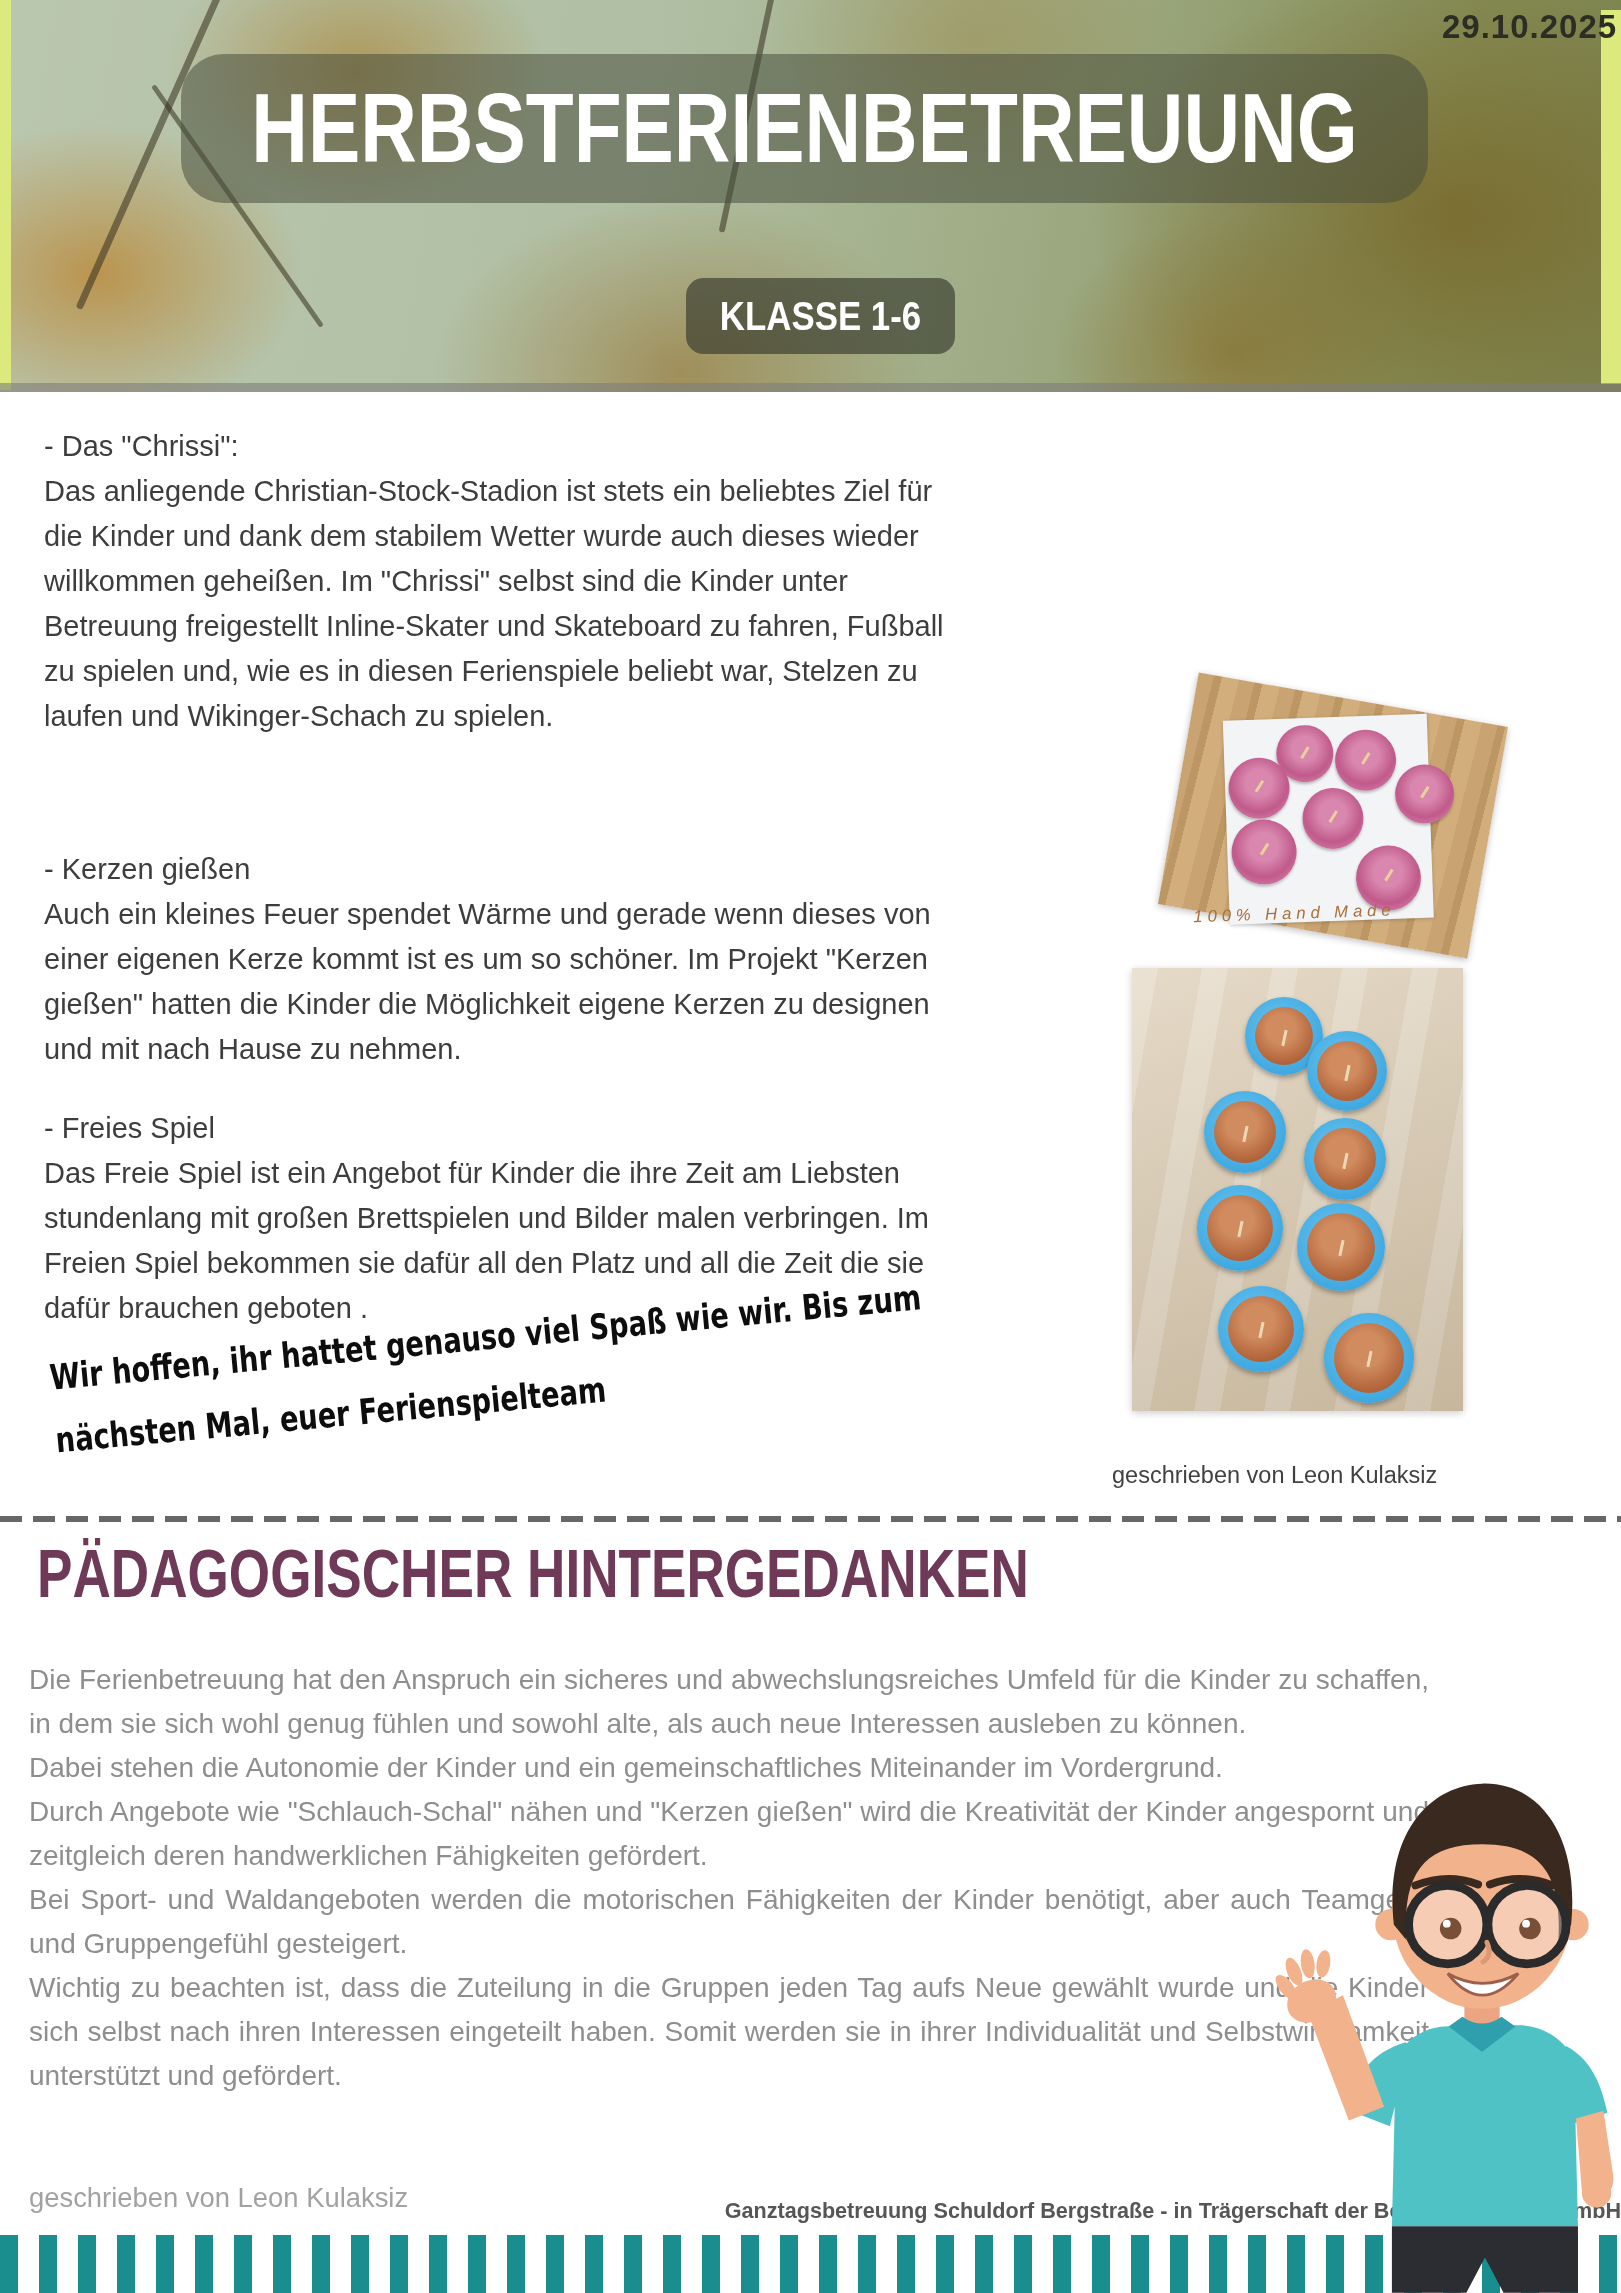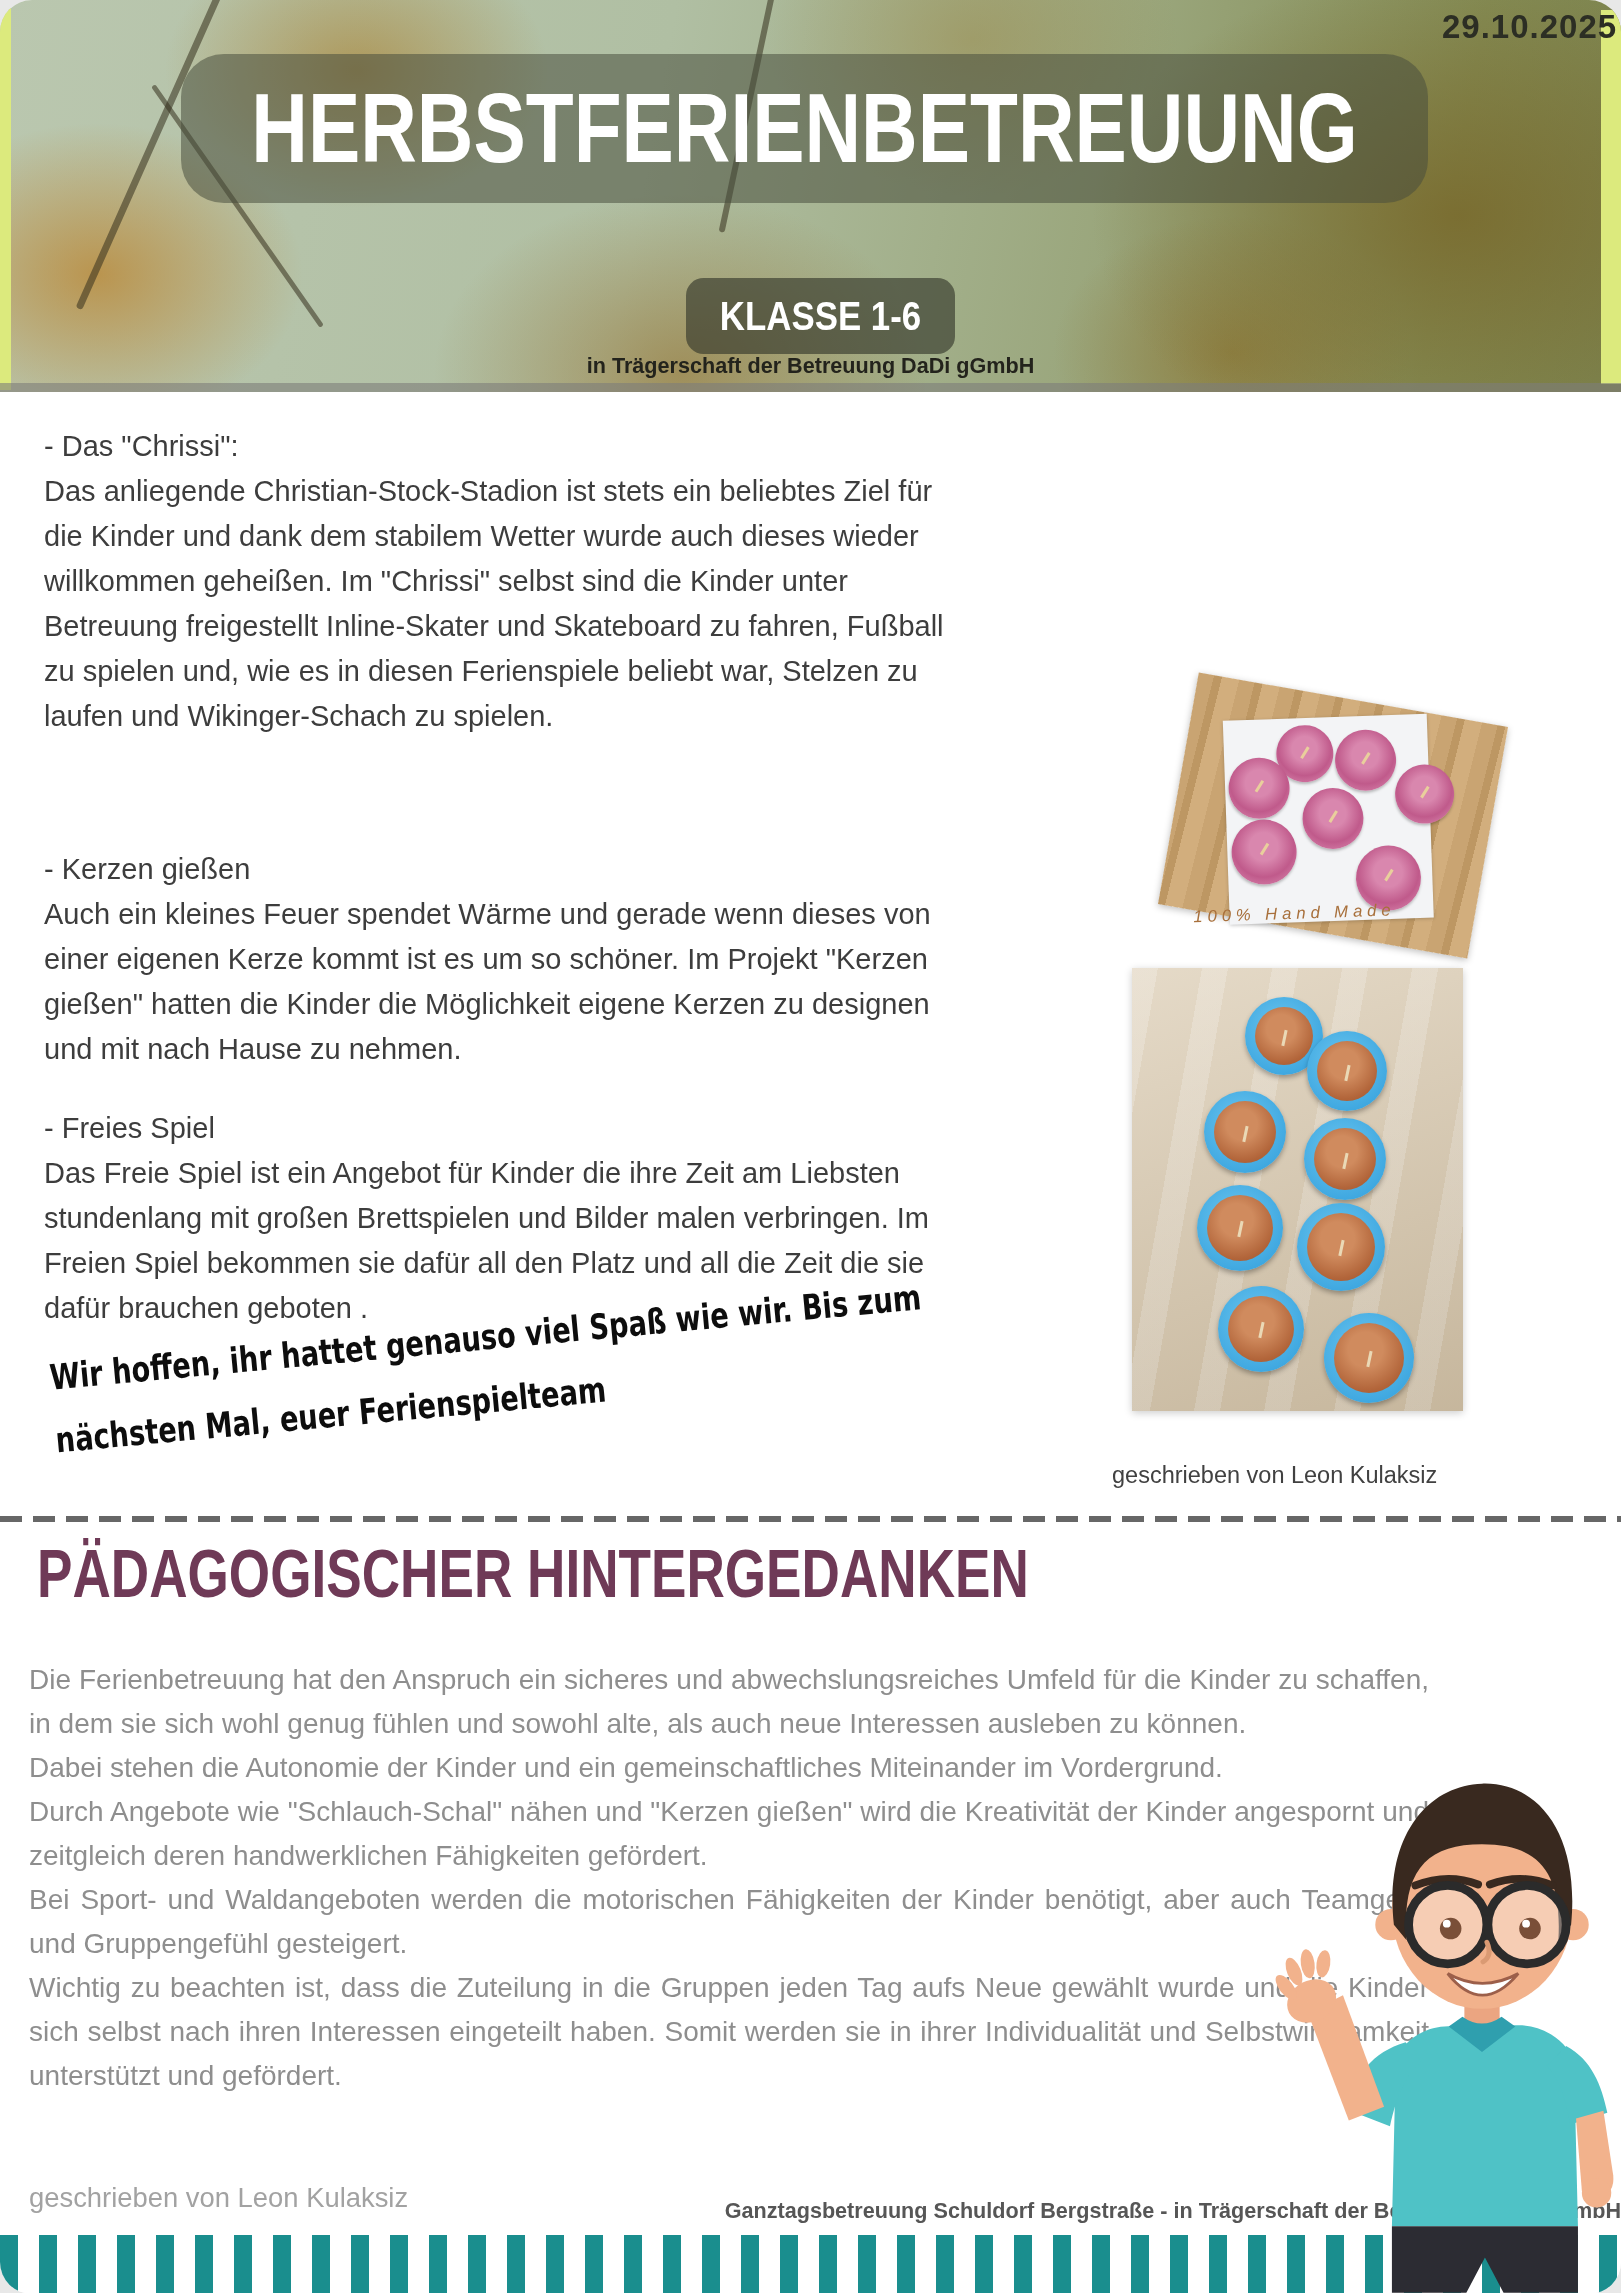--- a/index.html
+++ b/index.html
@@ -1,17 +1,17 @@
 <!DOCTYPE html>
 <html><head>
 <meta charset="utf-8">
 <style>
   html,body{margin:0;padding:0;background:#e8e8e8;}
   .page{position:relative;width:1621px;height:2294px;background:#ffffff;overflow:hidden;
-        font-family:"Liberation Sans",sans-serif;margin:0 auto;border-radius:32px;}
+        font-family:"Liberation Sans",sans-serif;margin:0 auto;}
 
   
   .header{position:absolute;left:0;top:0;width:1621px;height:392px;overflow:hidden;
     background:
       radial-gradient(ellipse 294px 216px at 6% 70%, rgba(187,132,47,.75), transparent 70%),
       radial-gradient(ellipse 274px 196px at 22% 18%, rgba(168,118,28,.55), transparent 70%),
       radial-gradient(ellipse 353px 255px at 42% 95%, rgba(150,113,46,.6), transparent 70%),
       radial-gradient(ellipse 294px 225px at 60% 10%, rgba(156,138,74,.5), transparent 70%),
       radial-gradient(ellipse 490px 333px at 90% 55%, rgba(120,102,40,.78), transparent 75%),
       radial-gradient(ellipse 255px 196px at 76% 90%, rgba(140,110,40,.6), transparent 70%),
@@ -100,21 +100,20 @@
     <div class="lime-left"></div>
     <div class="lime-right"></div>
     <div class="header-bottom-band"></div>
     <div class="date">29.10.2025</div>
     <div class="title-band">
       <div class="title-text">HERBSTFERIENBETREUUNG</div>
     </div>
     <div class="badge">
       <div class="badge-text">KLASSE 1-6</div>
     </div>
-    <div class="carrier">in Trägerschaft der Betreuung DaDi gGmbH</div>
   </div>
 
   <div class="sec sec1">
     <div class="sec-title">- Das "Chrissi":</div>
     <div class="sec-body">Das anliegende Christian-Stock-Stadion ist stets ein beliebtes Ziel für
 die Kinder und dank dem stabilem Wetter wurde auch dieses wieder
 willkommen geheißen. Im "Chrissi" selbst sind die Kinder unter
 Betreuung freigestellt Inline-Skater und Skateboard zu fahren, Fußball
 zu spielen und, wie es in diesen Ferienspiele beliebt war, Stelzen zu
 laufen und Wikinger-Schach zu spielen.</div>

